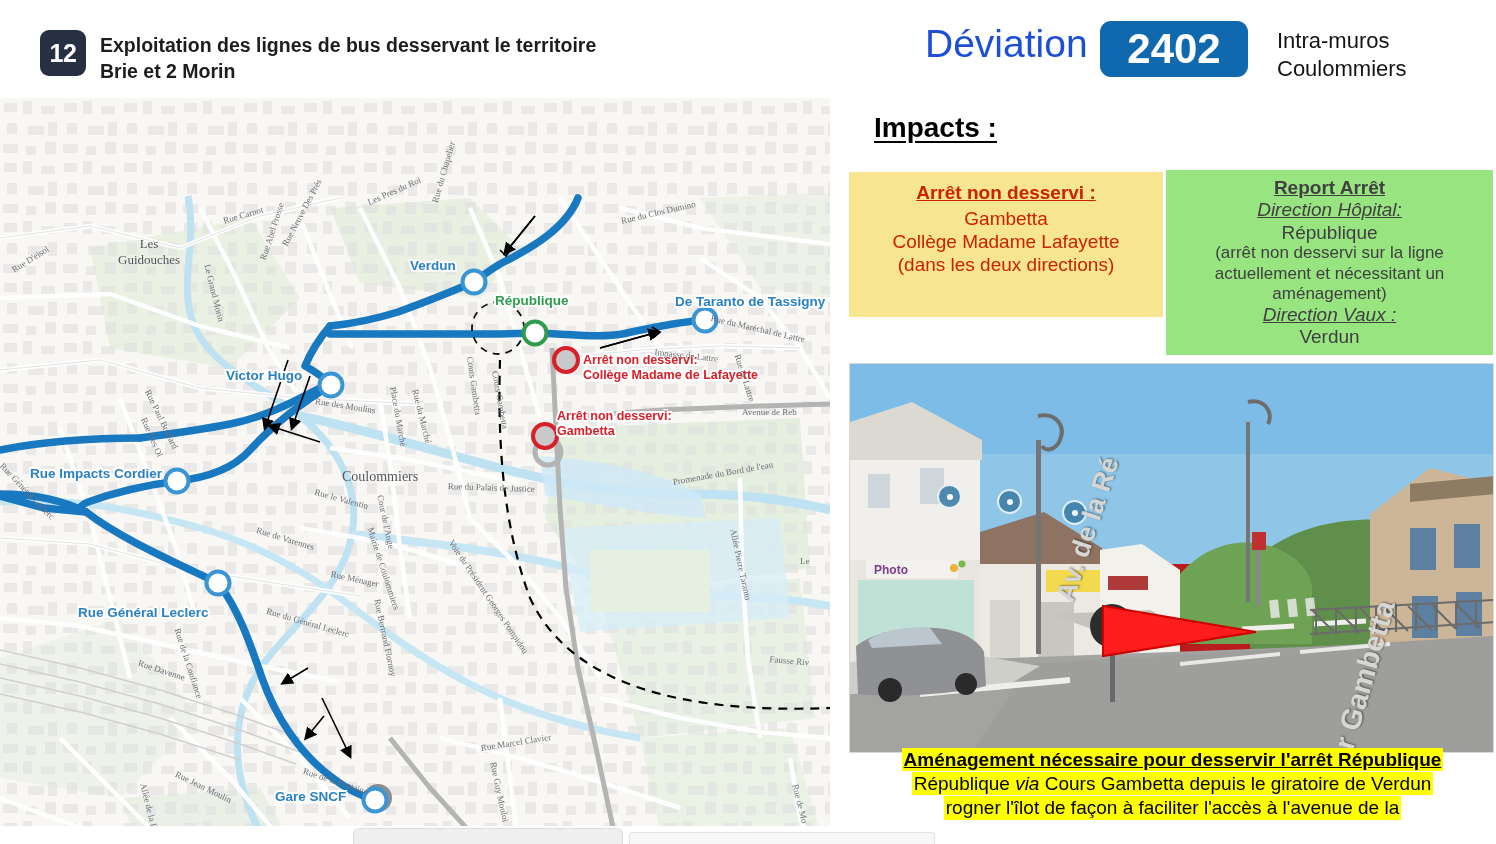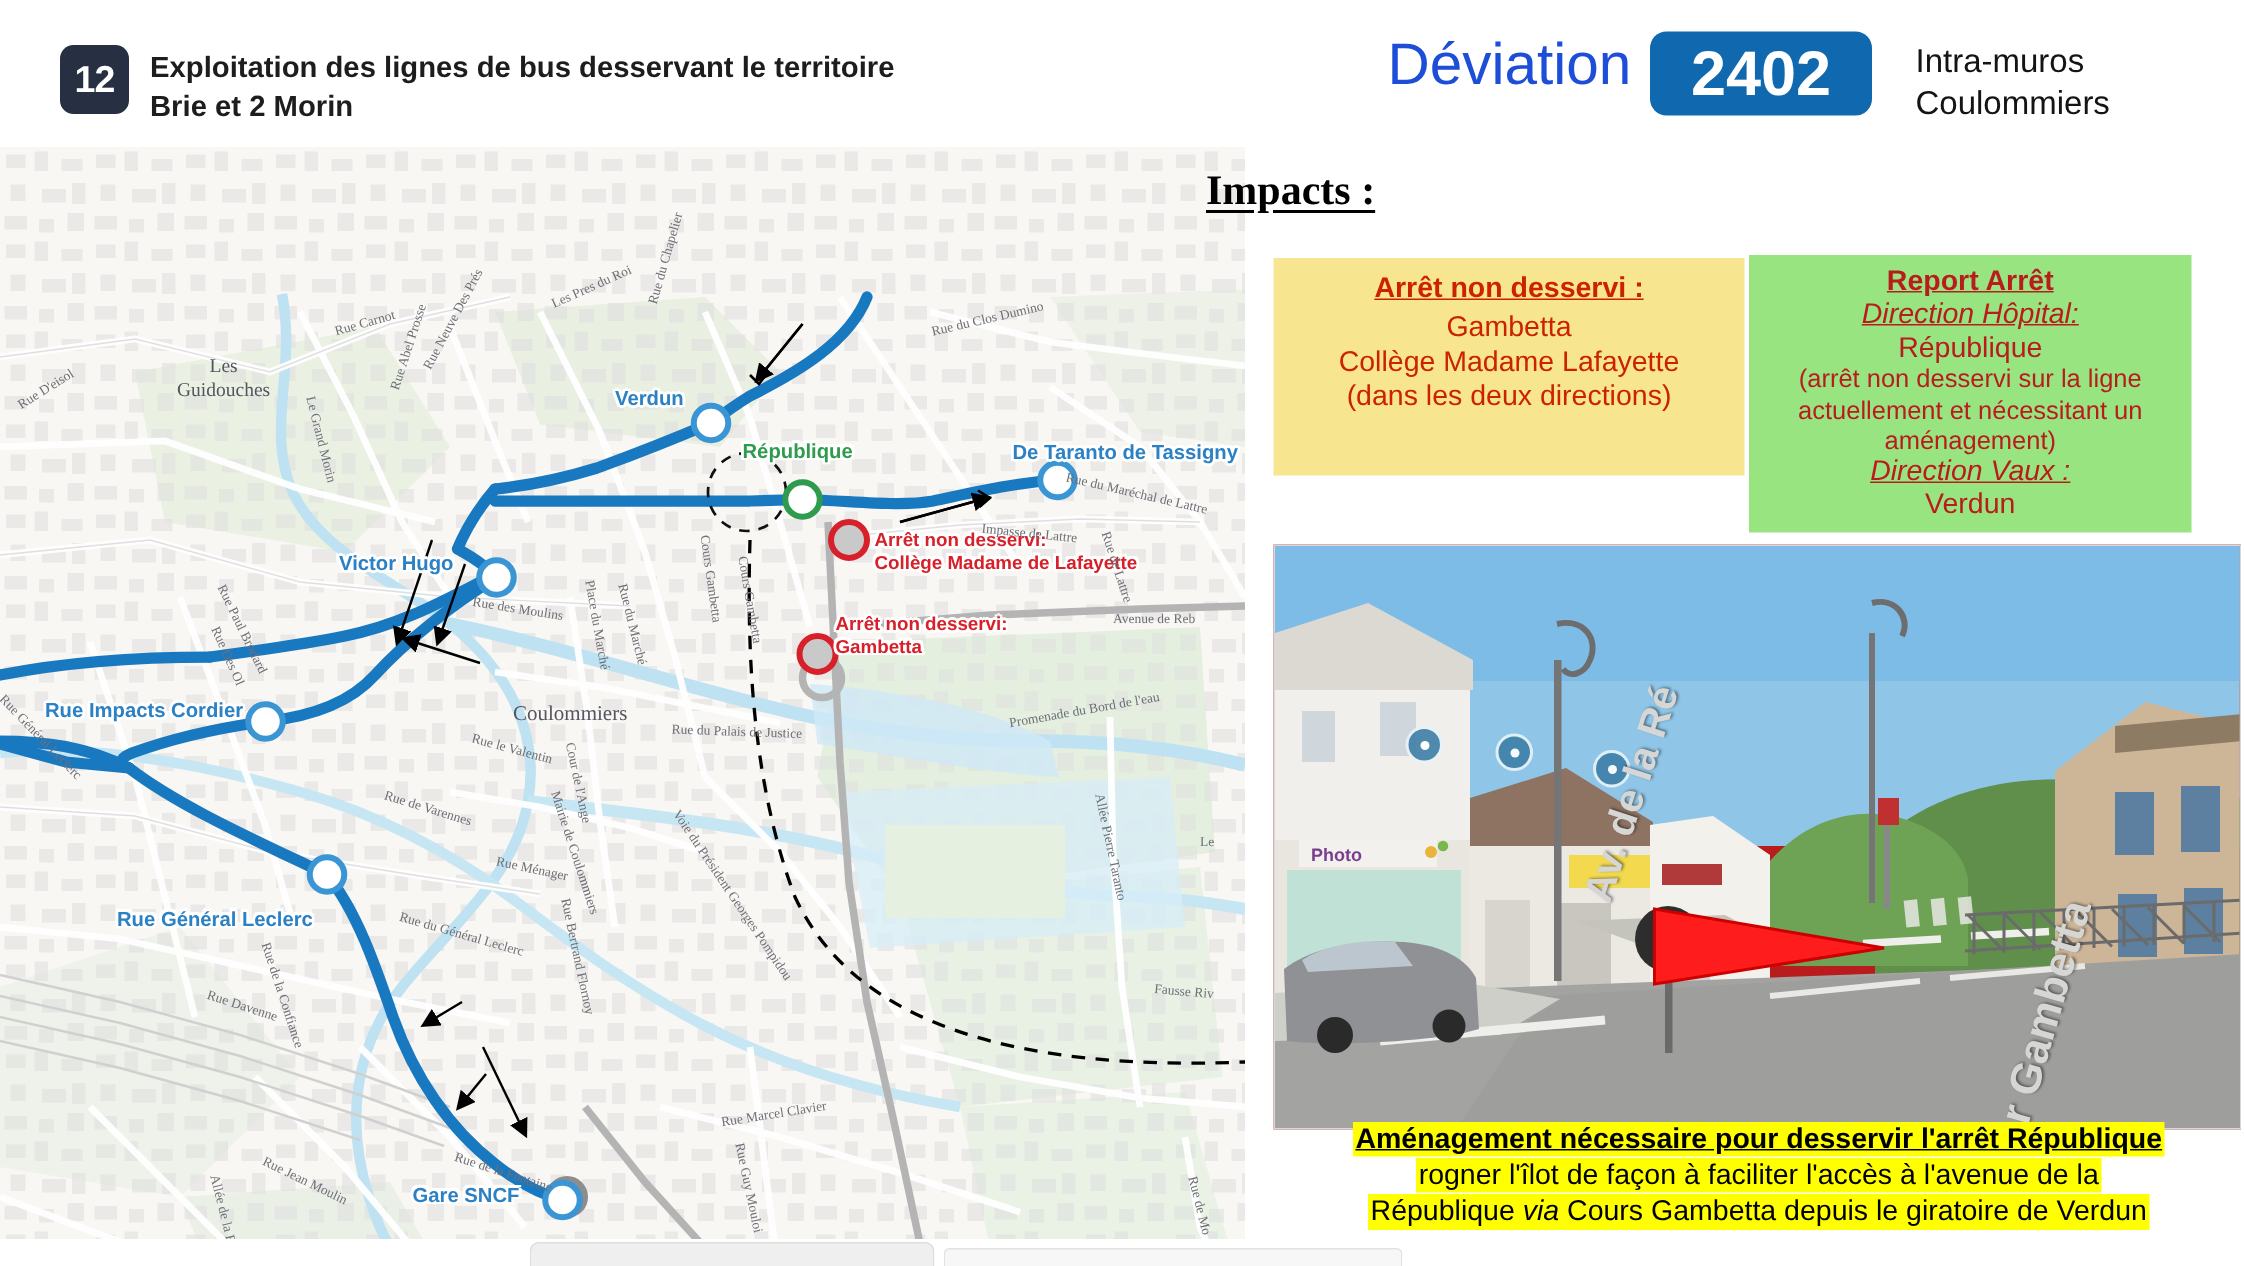--- a/index.html
+++ b/index.html
@@ -56,35 +56,35 @@
     position:absolute;color:#6f6f77;font-size:9px;white-space:nowrap;
     font-family:"Liberation Serif", serif;
   }
   .placelab{
     position:absolute;color:#55555f;font-size:13px;white-space:nowrap;
     font-family:"Liberation Serif", serif;text-align:center;line-height:1.2;
   }
 
   
   #impacts-title{
-    position:absolute;left:804px;top:112px;
+    position:absolute;left:874px;top:112px;
     font-size:28px;font-weight:bold;color:#000;
-    text-decoration:underline;text-underline-offset:4px;font-family:Liberation Serif, serif;
+    text-decoration:underline;text-underline-offset:4px;
   }
   #box-yellow{
     position:absolute;left:849px;top:172px;width:314px;height:145px;
     background:#f7e58f;color:#cc2200;
     display:flex;flex-direction:column;align-items:center;justify-content:flex-start;
     padding-top:10px;box-sizing:border-box;
   }
   #box-yellow .hd{font-size:19px;font-weight:bold;text-decoration:underline;margin-bottom:3px;}
   #box-yellow .ln{font-size:19px;line-height:1.22;}
   #box-green{
-    position:absolute;left:1166px;top:170px;width:295px;height:185px;
-    background:#98e481;color:#b91c1c;
+    position:absolute;left:1166px;top:170px;width:327px;height:185px;
+    background:#98e481;color:#404040;
     display:flex;flex-direction:column;align-items:center;justify-content:flex-start;
     padding-top:7px;box-sizing:border-box;text-align:center;
   }
   #box-green .hd{font-size:19px;font-weight:bold;text-decoration:underline;line-height:1.15;}
   #box-green .sub{font-size:19px;text-decoration:underline;line-height:1.2;font-style:italic;}
   #box-green .big{font-size:19px;line-height:1.15;}
   #box-green .small{font-size:17px;line-height:1.18;padding:0 14px;}
 
   
   #photo{
@@ -477,19 +477,19 @@
   <div class="sv-pin" style="left:87px;top:120px;"></div>
   <div class="sv-pin" style="left:147px;top:125px;"></div>
   <div class="sv-pin" style="left:212px;top:136px;"></div>
 
   <div class="roadtext" style="left:200px;top:232px;font-size:27px;transform:rotate(-72deg);transform-origin:left top;">Av. de la Ré</div>
   <div class="roadtext" style="left:478px;top:380px;font-size:29px;transform:rotate(-74deg);transform-origin:left top;">r Gambetta</div>
 </div>
 
 <div id="caption">
   <div><span class="c1">Aménagement nécessaire pour desservir l'arrêt République</span></div>
+  <div><span class="c3"><span>République </span><i>via</i><span> Cours Gambetta depuis le giratoire de Verdun</span></span></div>
   <div><span class="c2">rogner l'îlot de façon à faciliter l'accès à l'avenue de la</span></div>
-  <div><span class="c3"><span>République </span><i>via</i><span> Cours Gambetta depuis le giratoire de Verdun</span></span></div>
 </div>
 
 <div id="bottom-chrome"></div>
 <div id="bc-left"></div>
 <div id="bc-right"></div>
 
 </body></html>

